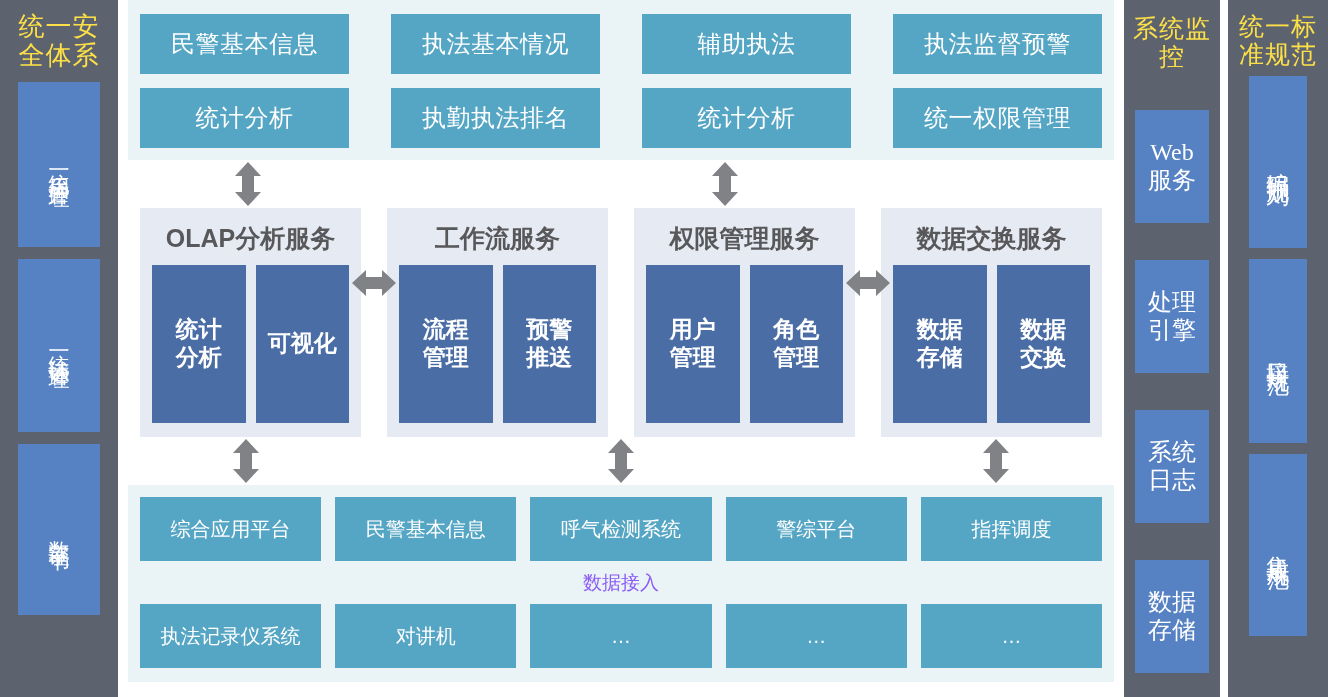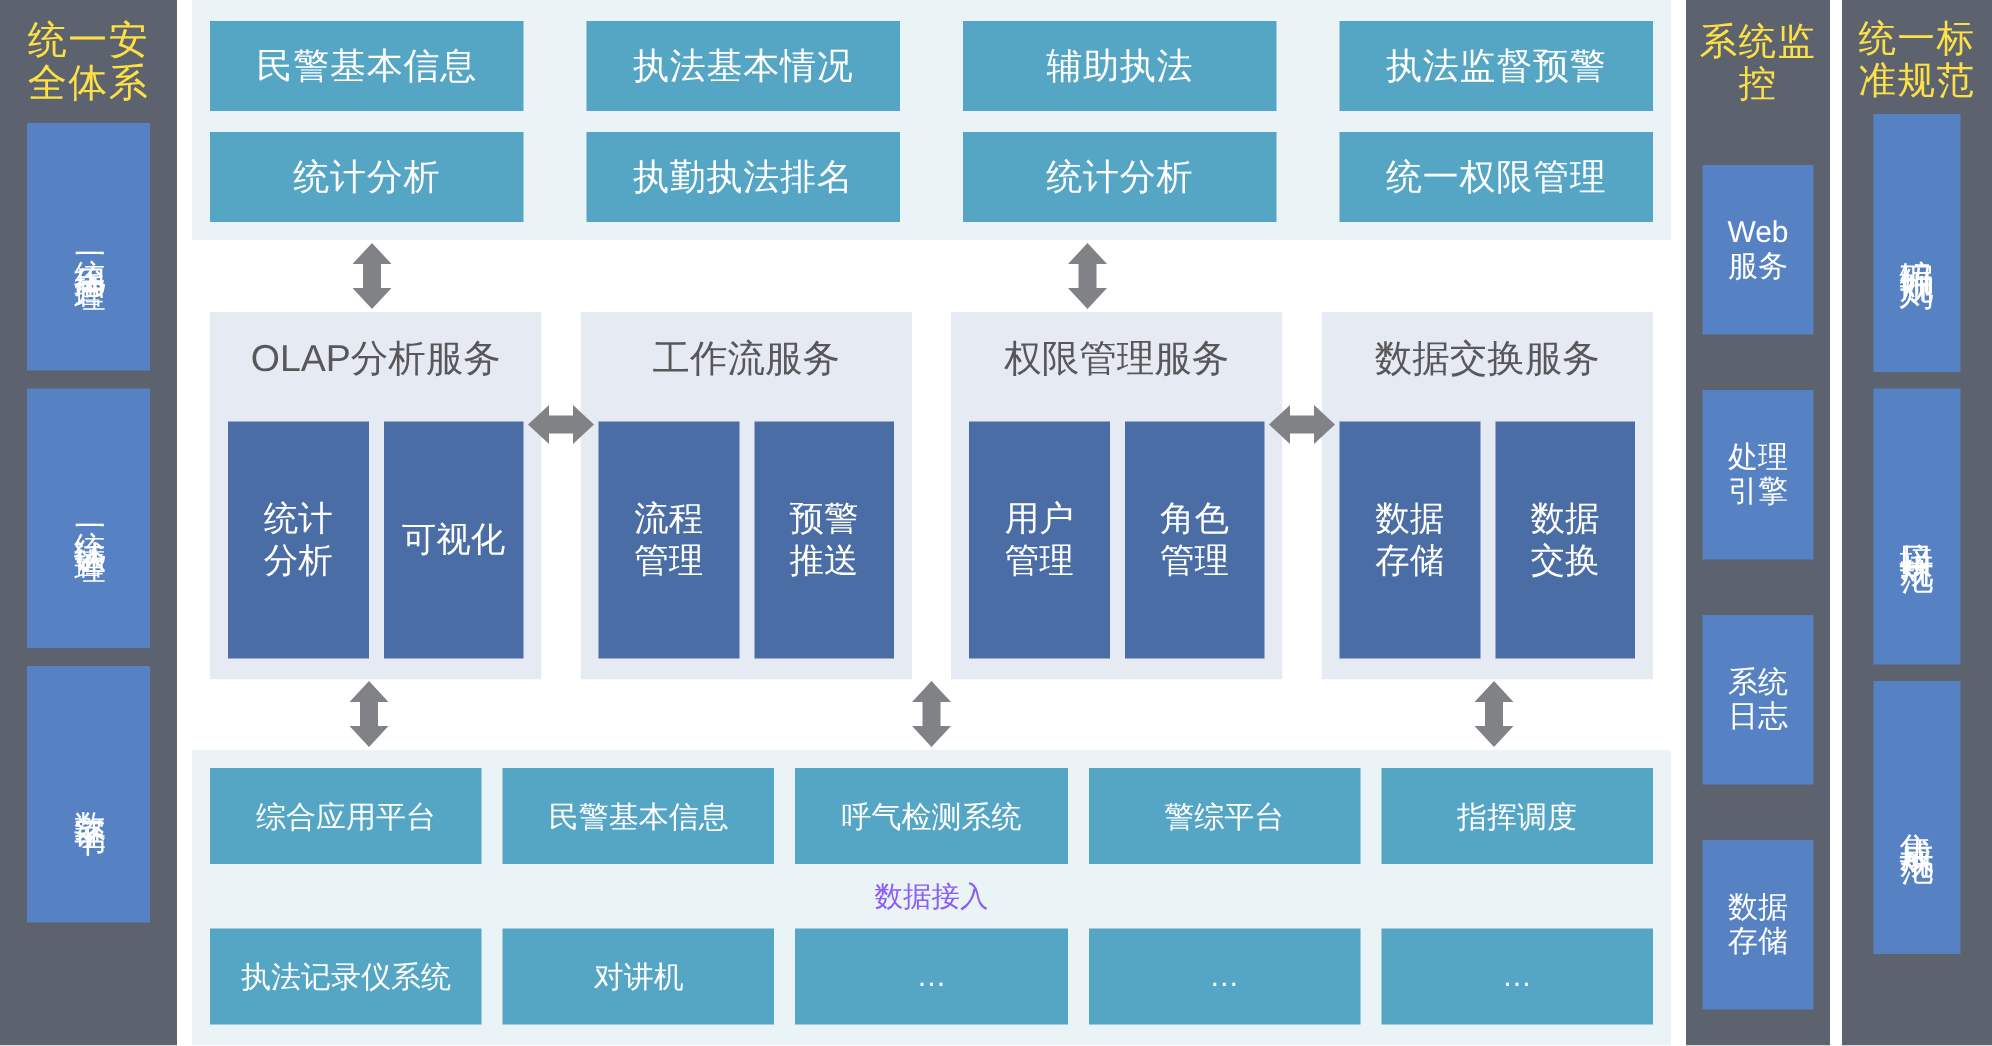--- a/index.html
+++ b/index.html
@@ -54,23 +54,24 @@
   }
   #left-col .side-box.b1 { height: 165px; }
   #left-col .side-box.b2 { height: 173px; }
   #left-col .side-box.b3 { height: 171px; }
 
   
   #monitor-col { width: 96px; padding: 6px 0 0 0; margin-left: 10px; gap: 24px; }
   #monitor-col .side-title { font-size: 25px; padding: 8px 0 16px 0; }
   #monitor-col .side-box {
     width: 74px; height: 113px;
-    font-size: 20px;
+    font-size: 24px;
     margin-bottom: 13px;
     flex-direction: column;
+    font-family: Liberation Serif, serif;
   }
 
   
   #standards-col { width: 100px; padding: 6px 0 0 0; margin-left: 8px; }
   #standards-col .side-title { font-size: 25px; padding: 6px 0 8px 0; }
   #standards-col .side-box {
     width: 58px;
     font-size: 23px;
     margin-bottom: 11px;
     writing-mode: vertical-rl;
@@ -137,20 +138,21 @@
     background: #ffffff;
     padding: 0 12px;
   }
   .svc-panel {
     flex: 1 1 0;
     background: #e6eaf2;
     padding: 6px 12px 14px 12px;
     display: flex;
     flex-direction: column;
     min-width: 0;
+    font-weight: bold;
   }
   .svc-gap {
     flex: 0 0 26px;
     position: relative;
     background: #ffffff;
   }
   .h-arrow {
     position: absolute;
     top: 62px;
     left: 50%;
@@ -162,21 +164,20 @@
     color: #58585b;
     font-size: 25px;
     text-align: center;
     padding: 8px 0 10px 0;
     white-space: nowrap;
   }
   .svc-boxes {
     display: flex;
     gap: 10px;
     flex: 1 1 auto;
-    margin-top: 16px;
   }
   .svc-box {
     flex: 1 1 0;
     background: #4a6da5;
     color: #ffffff;
     font-size: 23px;
     line-height: 1.2;
     display: flex;
     align-items: center;
     justify-content: center;

